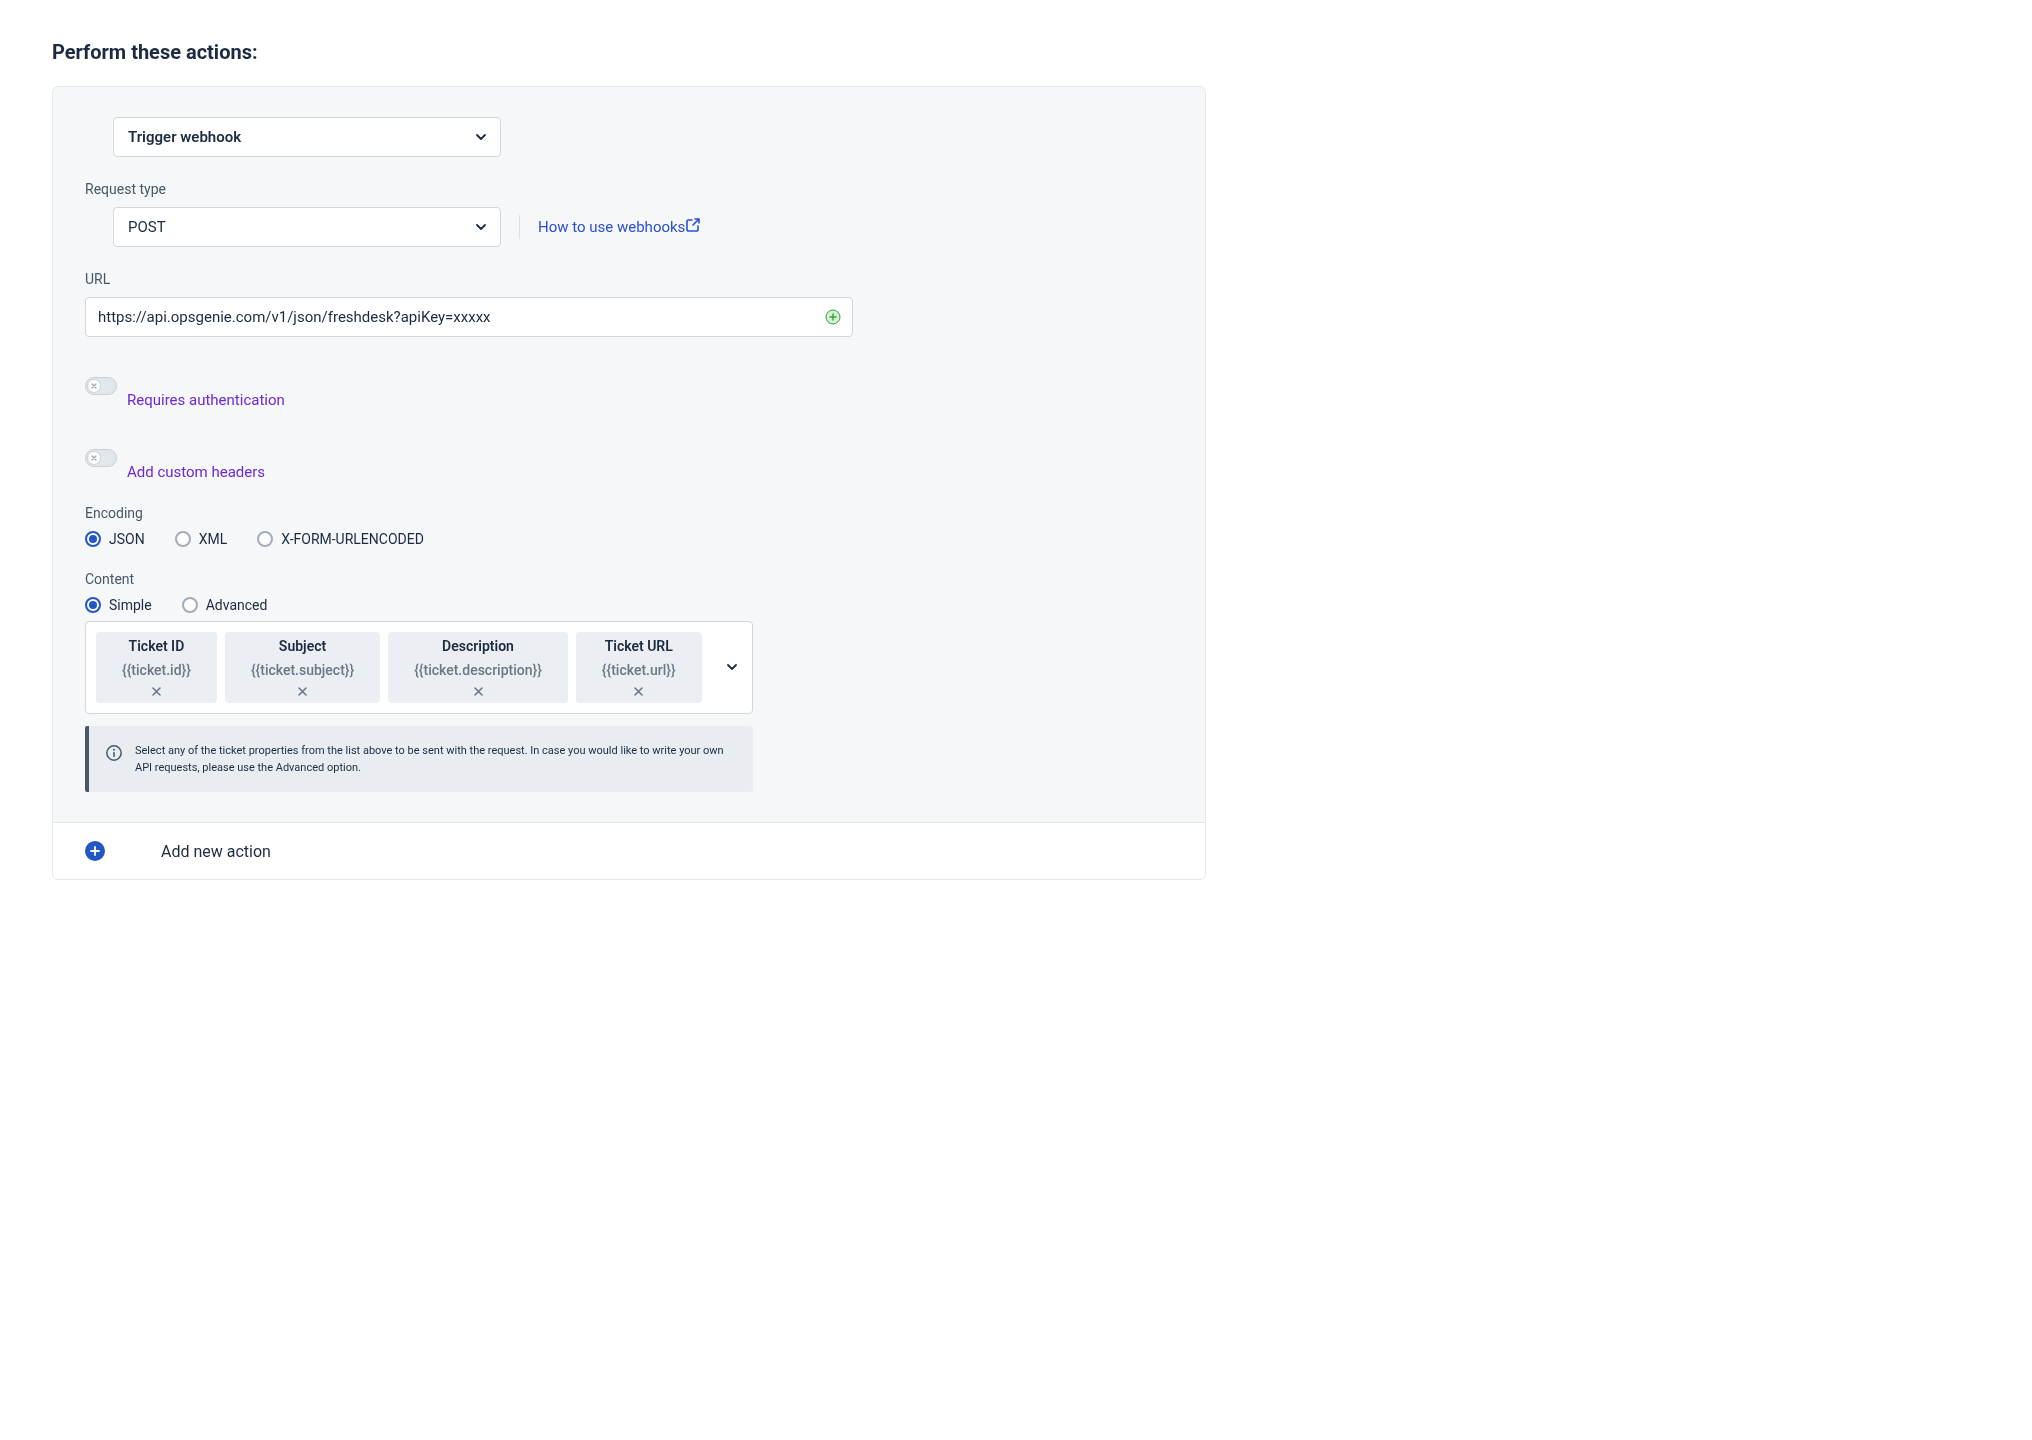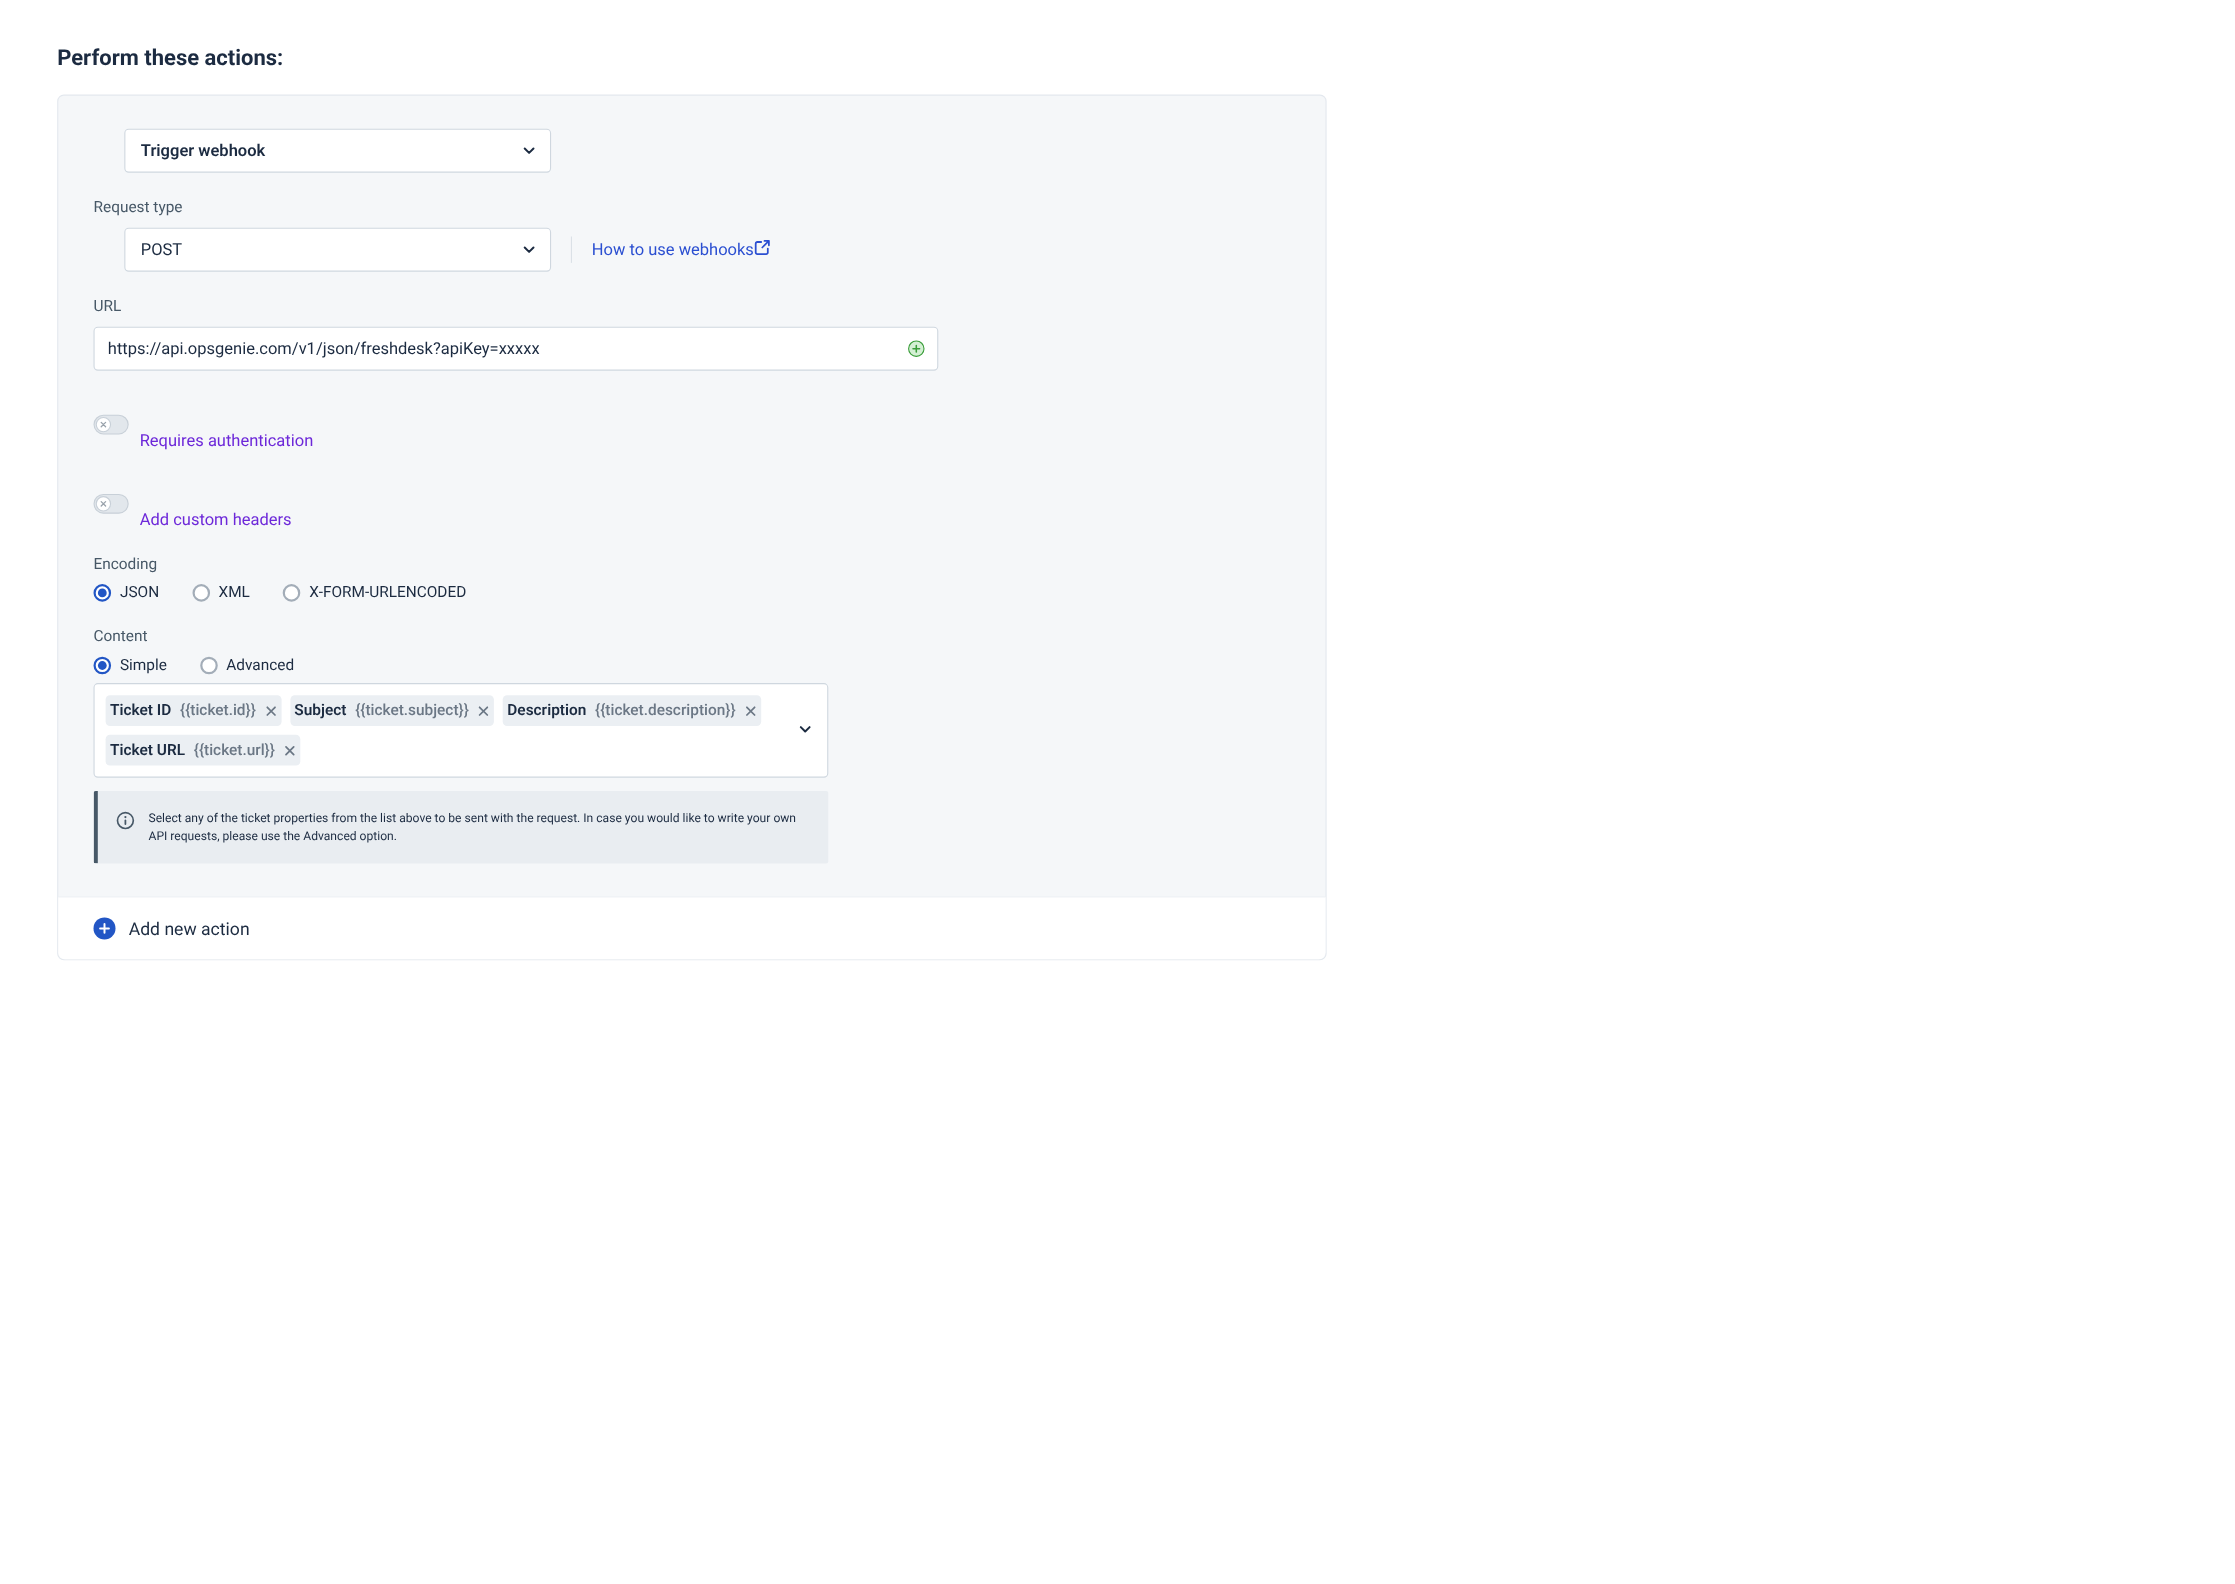--- a/index.html
+++ b/index.html
@@ -163,25 +163,26 @@
   }
   .chips-chevron {
     position:absolute;
     right:14px;
     top:50%;
     transform:translateY(-50%);
   }
   .chip {
     background: #ebeff3;
     border-radius: 4px;
-    padding: 6px 4px;
+    padding: 6px 26px;
     display: inline-flex;
     align-items: center;
     gap: 8px;
     font-size: 14px;
+    flex-direction: column;
   }
   .chip-name { font-weight:600; color:#1c2b41; }
   .chip-var { color:#6b7785; font-weight:500; }
   .chip-x { color:#6b7785; display:inline-flex; }
   .info-box {
     width: 668px;
     background: #e9edf1;
     border-left: 4px solid #475867;
     border-radius: 2px;
     margin-top: 12px;
@@ -204,21 +205,21 @@
     border-bottom-right-radius:6px;
   }
   .plus-badge {
     width:20px; height:20px;
     border-radius:50%;
     background:#2256c5;
     display:inline-flex;
     align-items:center; justify-content:center;
     color:#fff;
   }
-  .add-text { font-size:16px; color:#1c2b41; }
+  .add-text { font-size:16px; color:#1c2b41;margin-left:44px; }
 </style>
 </head>
 <body>
 
 <div class="page-title">Perform these actions:</div>
 
 <div class="panel">
   <div class="panel-inner">
 
     <div class="select-wrap">

